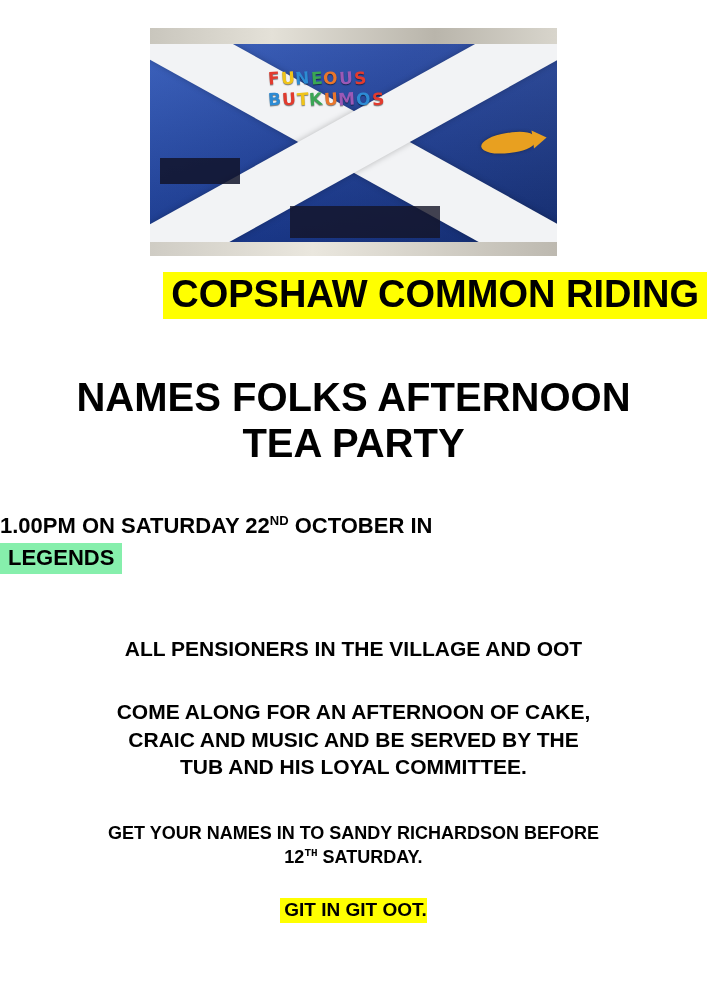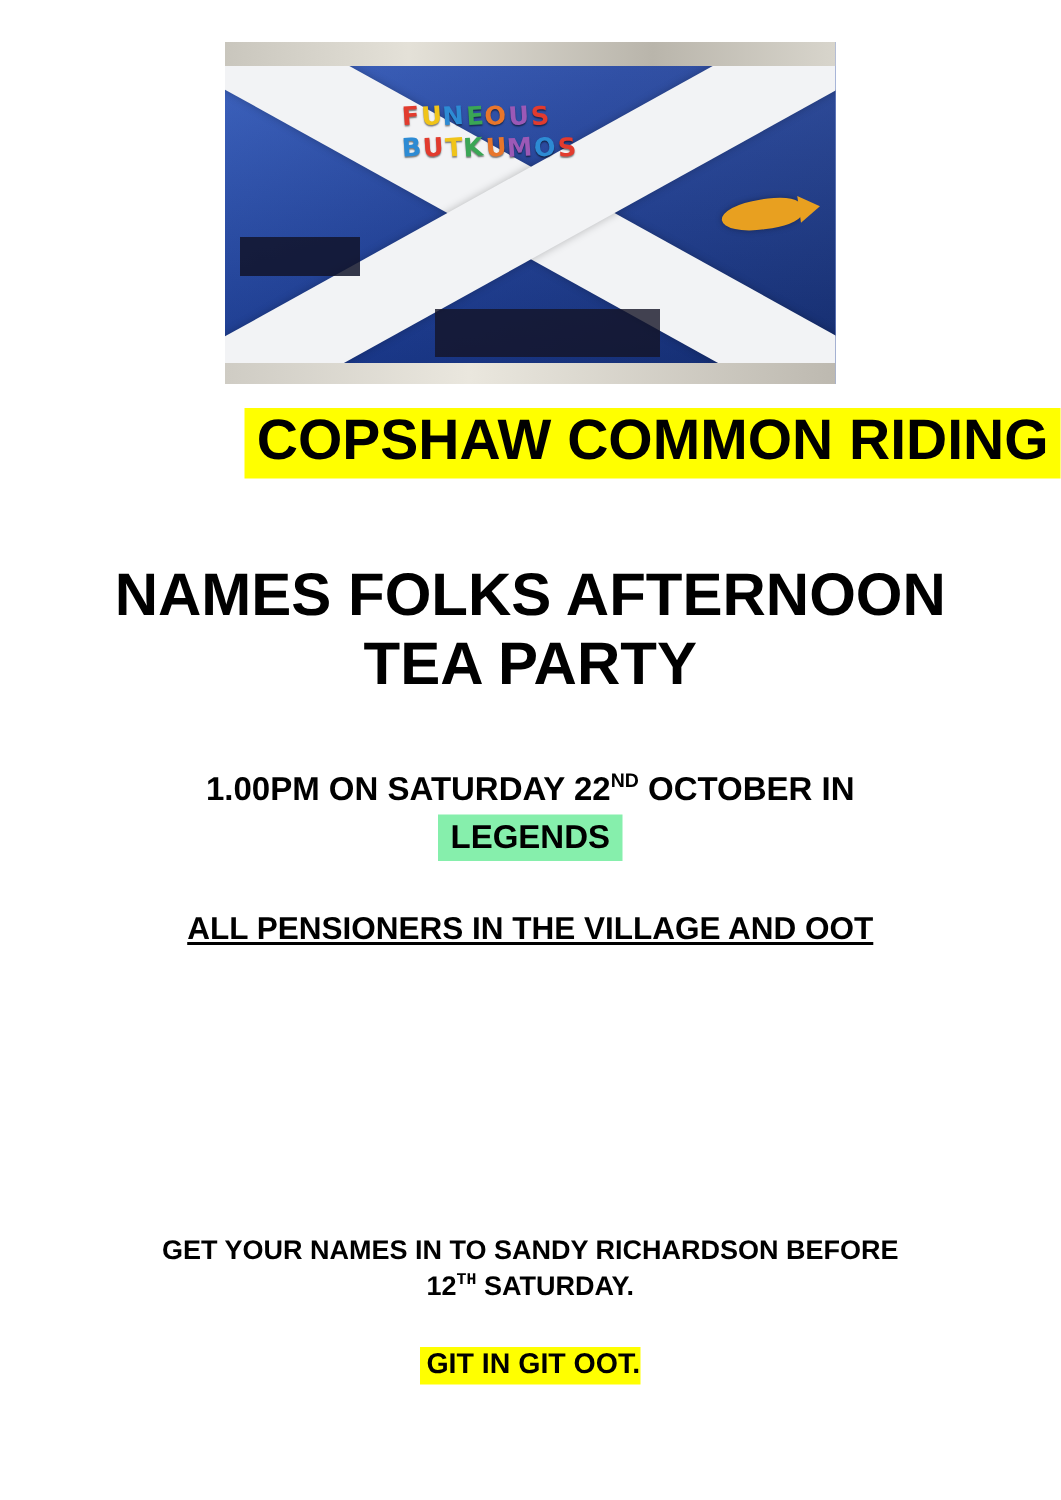--- a/index.html
+++ b/index.html
@@ -143,21 +143,21 @@
     text-align: center;
     font-size: 40px;
     font-weight: bold;
     line-height: 1.15;
   }
 
   .when-line {
     position: absolute;
     left: 0; right: 0;
     top: 512px;
-    text-align: center;
+    text-align: left;
     font-size: 22px;
     font-weight: bold;
     line-height: 1.3;
   }
   .when-line sup {
     font-size: 13px;
     vertical-align: super;
   }
   .venue {
     display: inline-block;
@@ -167,21 +167,21 @@
   }
 
   .para {
     position: absolute;
     left: 0; right: 0;
     text-align: center;
     font-weight: bold;
     font-size: 21px;
     line-height: 1.32;
   }
-  .para-invite { top: 606px; text-decoration: underline; }
+  .para-invite { top: 635px; }
   .para-come   { top: 698px; }
   .para-names  { top: 822px; font-size: 18px; }
   .para-names sup { font-size: 11px; vertical-align: super; font-family: Liberation Mono, monospace; }
 
   .footer-wrap {
     position: absolute;
     left: 0; right: 0;
     top: 898px;
     text-align: center;
   }
@@ -234,20 +234,25 @@
     </div>
     <div>
       <span class="venue">LEGENDS</span>
     </div>
   </div>
 
   <div class="para para-invite">
     <div>ALL PENSIONERS IN THE VILLAGE AND OOT</div>
   </div>
 
+  <div class="para para-come">
+    <div>COME ALONG FOR AN AFTERNOON OF CAKE,</div>
+    <div>CRAIC AND MUSIC AND BE SERVED BY THE</div>
+    <div>TUB AND HIS LOYAL COMMITTEE.</div>
+  </div>
 
   <div class="para para-names">
     <div>GET YOUR NAMES IN TO SANDY RICHARDSON BEFORE</div>
     <div>
       <span>12</span><sup>TH</sup><span> SATURDAY.</span>
     </div>
   </div>
 
   <div class="footer-wrap">
     <span class="footer">GIT IN GIT OOT.</span>

